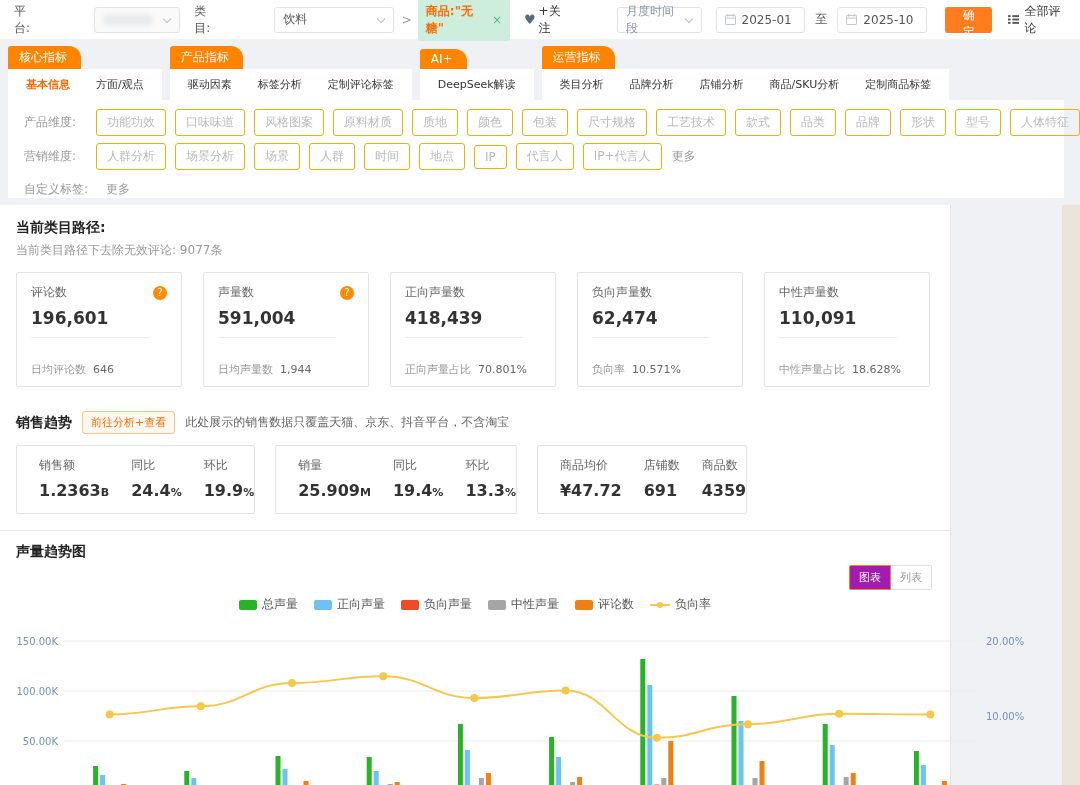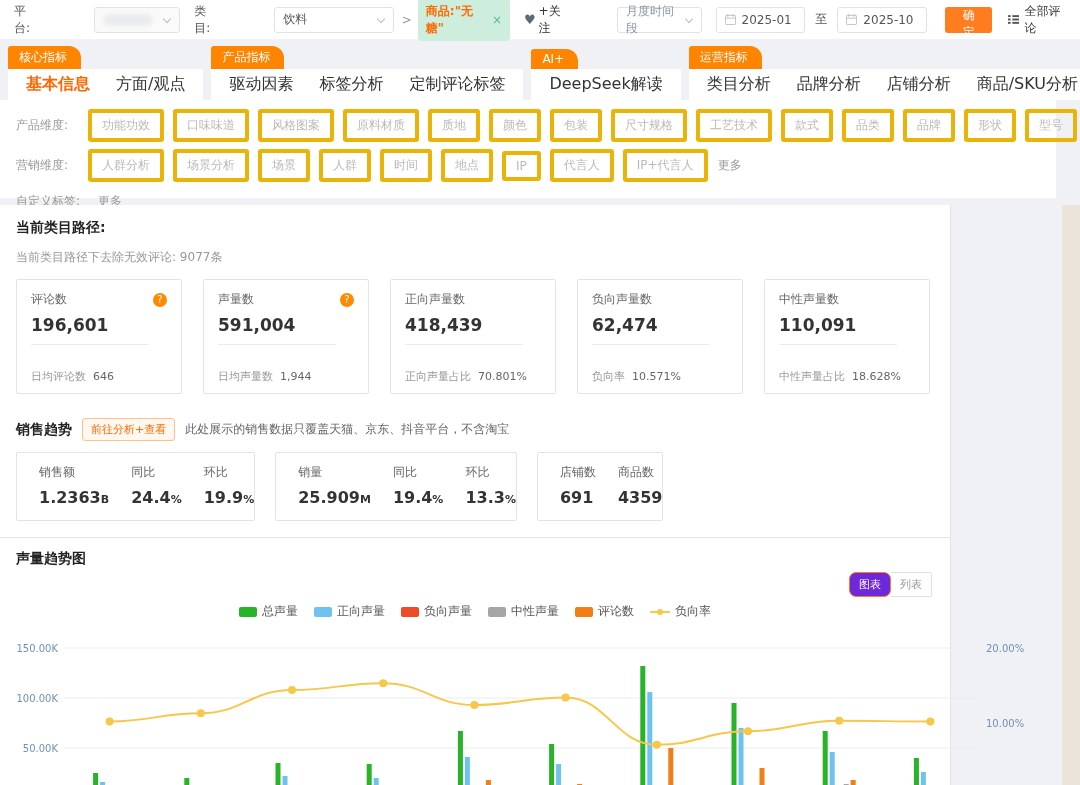--- a/index.html
+++ b/index.html
@@ -33,39 +33,39 @@
   .confirm-btn { background:#ff7c1f; color:#fff; border:none; border-radius:3px; height:26px;
                  padding:0 13px; font-size:12px; margin:0 16px 0 18px; cursor:pointer; }
   .all-comments { display:flex; align-items:center; color:#333; cursor:pointer; }
   .all-comments svg { margin-right:5px; }
 
   
   .nav-row { position:absolute; top:46px; left:8px; display:flex; gap:8px; align-items:flex-end; }
   .nav-group { display:flex; flex-direction:column; align-items:flex-start; }
   .nav-tab { background:#ff8400; color:#fff; font-size:12px; padding:3px 14px 3px 11px; border-radius:3px 12px 0 0; }
   .nav-items { background:#fff; display:flex; gap:26px; padding:4px 18px; height:31px; align-items:center;
-               font-size:16px; color:#333; }
+               font-size:11px; color:#333; }
   .nav-item { cursor:pointer; white-space:nowrap; }
   .nav-item.active { color:#ff6600; font-weight:bold; }
 
   
-  .filter-panel { position:absolute; top:100px; left:0; width:1056px; height:98px; background:#fff; padding:9px 16px 0; }
+  .filter-panel { position:absolute; top:100px; left:8px; width:1056px; height:98px; background:#fff; padding:9px 16px 0; }
   .filter-row { display:flex; align-items:center; margin-bottom:7px; min-height:24px; }
   .filter-label { color:#999; width:72px; flex:none; }
   .chips { display:flex; flex-wrap:nowrap; gap:9px; align-items:center; }
-  .chip { border:4px solid #eab308; border-radius:3px; padding:4px 10px; color:#b9b9b9; cursor:pointer; white-space:nowrap; }
+  .chip { border:1px solid #eab308; border-radius:3px; padding:4px 10px; color:#b9b9b9; cursor:pointer; white-space:nowrap; }
   .more-link { color:#999; margin-left:10px; cursor:pointer; white-space:nowrap; }
 
   
   .main-card { position:absolute; top:205px; left:0; width:950px; height:580px; background:#fff;
                padding:14px 16px 0; box-shadow:1px 0 0 #e8e2da; }
   .bg-strip { position:absolute; top:205px; right:0; width:18px; height:580px; background:#ebe4db; }
 
   .section-title { font-size:14px; font-weight:bold; color:#222; }
-  .subtitle { color:#999; margin:12px 0 13px; }
+  .subtitle { color:#999; margin:5px 0 13px; }
 
   .metric-row { display:flex; gap:21px; margin-bottom:24px; }
   .metric-card { width:166px; border:1px solid #e3e3e3; border-radius:2px; padding:11px 14px 9px; }
   .mc-head { display:flex; justify-content:space-between; align-items:center; color:#666; }
   .help-icon { width:14px; height:14px; border-radius:50%; background:#ff8a00; color:#fff; font-size:10px;
                line-height:14px; text-align:center; cursor:pointer; flex:none; }
   .mc-value { font-size:17px; font-weight:bold; color:#333; margin:7px 0 9px; }
   .mc-divider { border-top:1px solid #ececec; margin:0 18px 8px 0; }
   .mc-foot { color:#999; font-size:11px; white-space:nowrap;margin-top:24px; }
   .mc-foot b { color:#666; font-weight:normal; margin-left:7px; font-size:11px; }
@@ -79,21 +79,21 @@
   .sales-col { flex:1; padding-left:22px; }
   .sc-label { color:#666; margin-bottom:7px; }
   .sc-value { font-size:16px; font-weight:bold; color:#333; }
   .sc-unit { font-size:11px; font-weight:bold; }
 
   .full-divider { border-top:1px solid #e4e4e4; margin:0 -16px 12px; }
   .trend-toggle { display:flex; justify-content:flex-end; margin:4px 2px 0 0; }
   .toggle-btn { font-size:11px; padding:4px 9px; border:1px solid #e0e0e0; background:#fff; color:#999; cursor:pointer; }
   .toggle-btn:first-child { border-radius:2px 0 0 2px; }
   .toggle-btn:last-child { border-radius:0 2px 2px 0; border-left:none; }
-  .toggle-btn.active { background:#6d28d9; color:#fff; border-color:#ff7d1a;border-radius:7px; }
+  .toggle-btn.active { background:#a21caf; color:#fff; border-color:#ff7d1a; }
 
   .legend { display:flex; justify-content:center; align-items:flex-end; gap:16px; margin:6px 0 0; color:#555; }
   .legend-item { display:flex; align-items:center; gap:5px; cursor:pointer; }
   .legend-swatch { width:18px; height:10px; border-radius:2px; }
   .legend-line { width:20px; height:2px; border-radius:1px; position:relative; }
   .legend-line::after { content:""; position:absolute; left:7px; top:-2px; width:6px; height:6px; border-radius:50%; background:inherit; }
 
   .chart-wrap { margin-top:6px; }
 </style>
 </head>
@@ -332,20 +332,24 @@
               <div class="sc-label">同比</div>
               <div class="sc-value"><span>19.4</span><span class="sc-unit">%</span></div>
             </span>
         <span class="sales-col">
               <div class="sc-label">环比</div>
               <div class="sc-value"><span>13.3</span><span class="sc-unit">%</span></div>
             </span>
       </div>
       <div class="sales-card">
 
+        <span class="sales-col">
+              <div class="sc-label">商品均价</div>
+              <div class="sc-value"><span>¥47.72</span><span class="sc-unit"></span></div>
+            </span>
         <span class="sales-col">
               <div class="sc-label">店铺数</div>
               <div class="sc-value"><span>691</span><span class="sc-unit"></span></div>
             </span>
         <span class="sales-col">
               <div class="sc-label">商品数</div>
               <div class="sc-value"><span>4359</span><span class="sc-unit"></span></div>
             </span>
       </div>
   </div>

